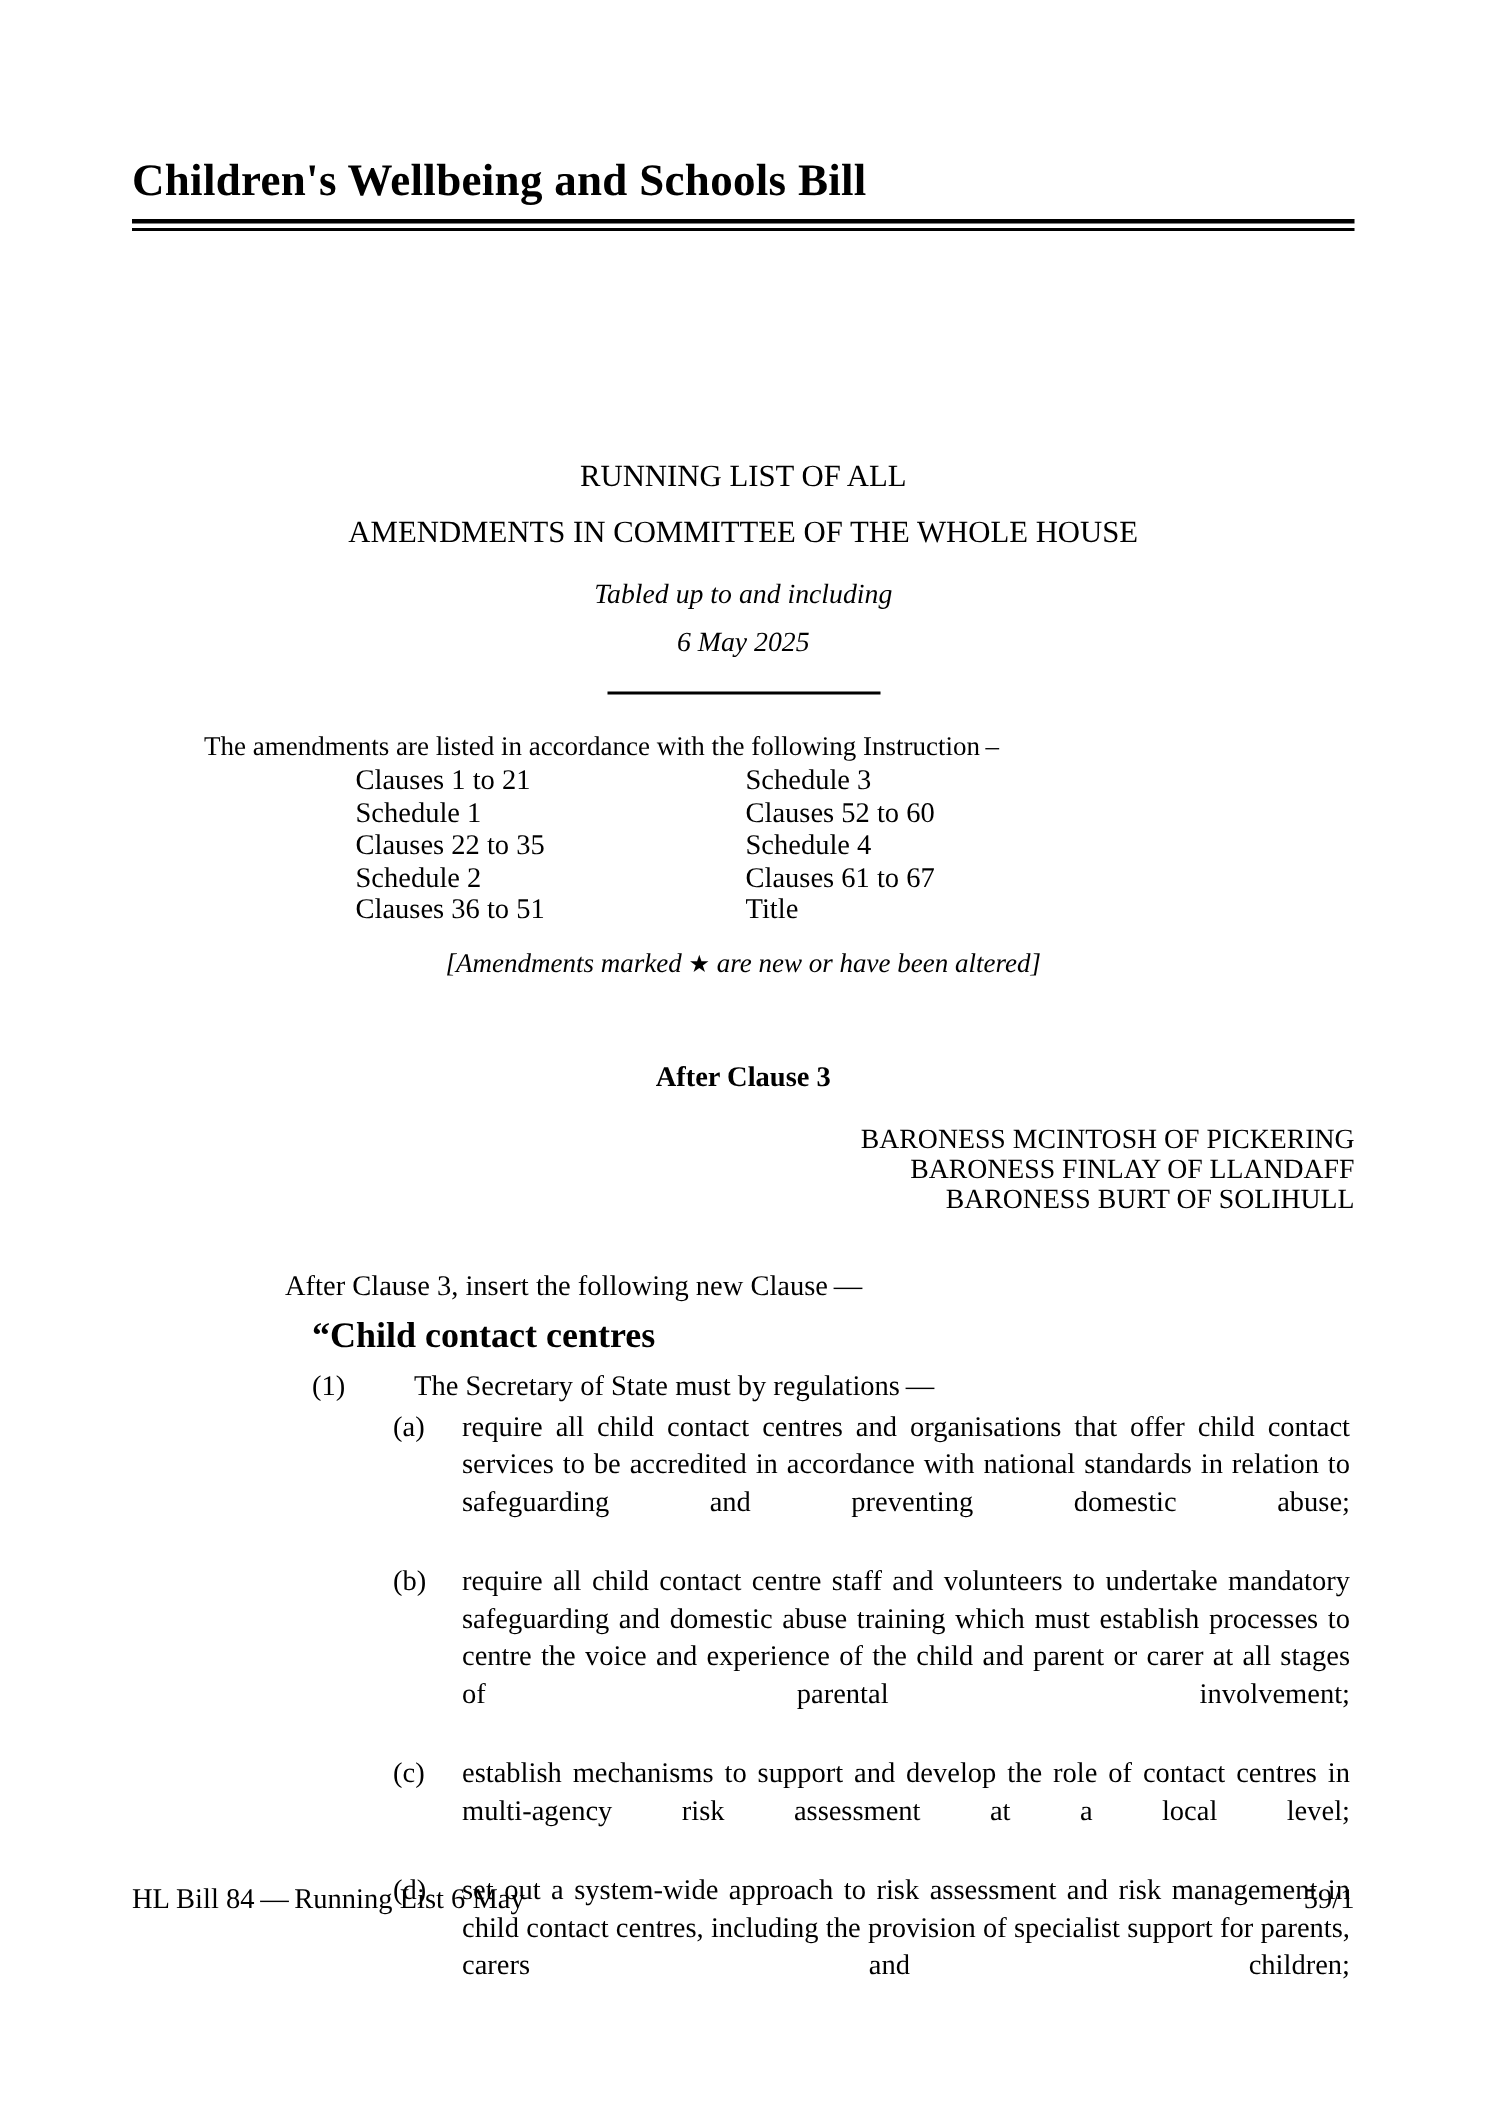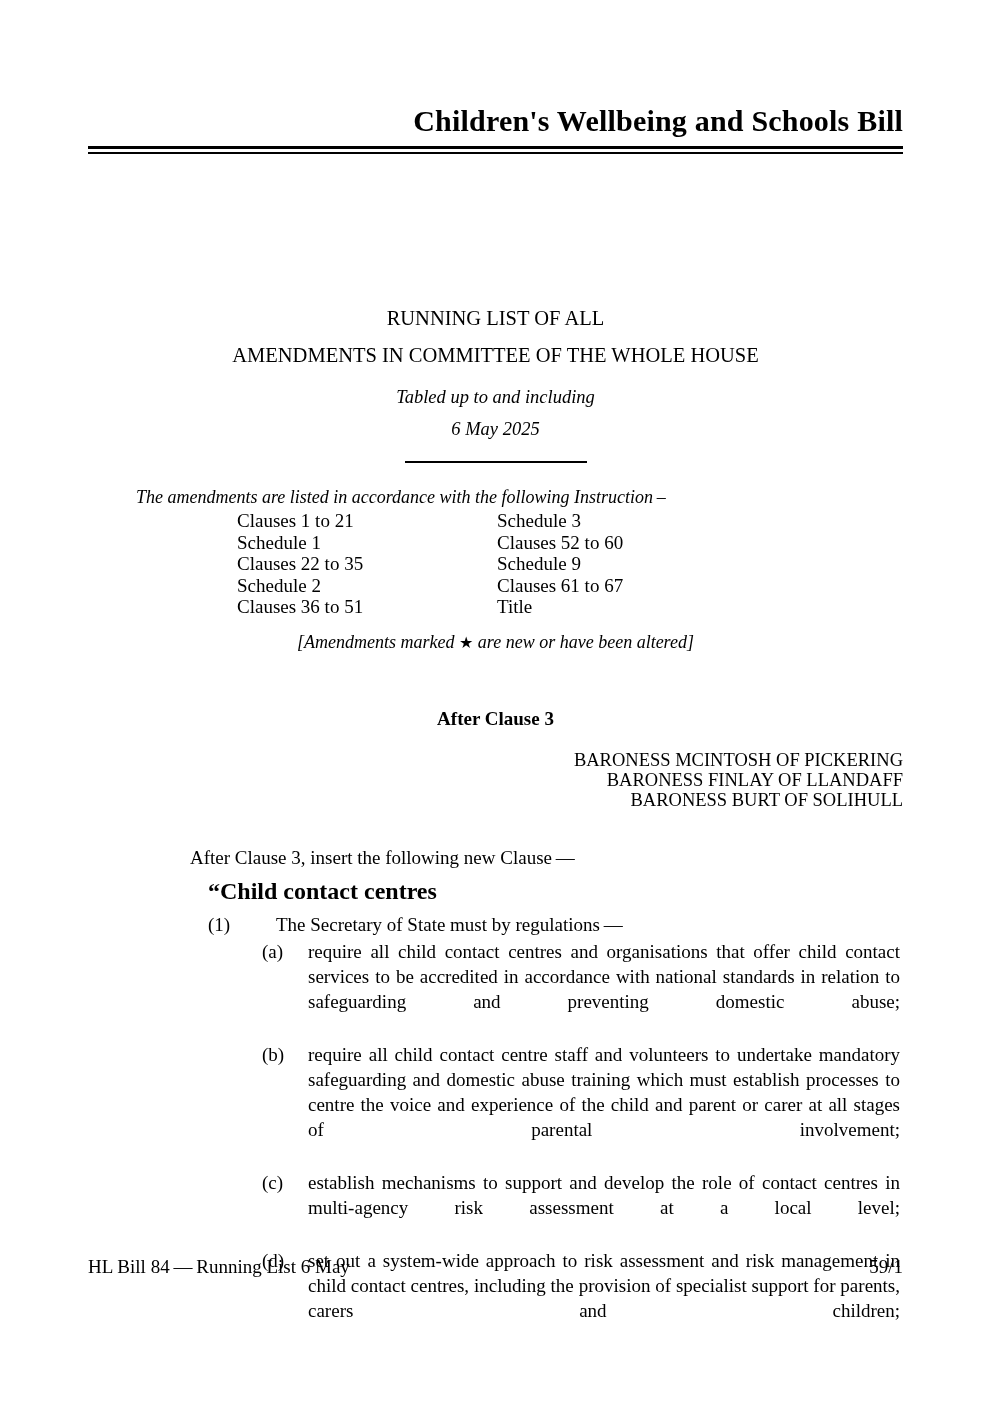--- a/index.html
+++ b/index.html
@@ -21,21 +21,21 @@
     overflow: hidden;
     box-sizing: border-box;
   }
 
   
   .doc-title {
     position: absolute;
     left: 88px;
     top: 104px;
     width: 815px;
-    text-align: right;
+    text-align: left;
     font-size: 30px;
     font-weight: bold;
     letter-spacing: 0.2px;
     line-height: 1.15;
   }
   .rule-thick {
     position: absolute;
     left: 88px;
     top: 146px;
     width: 815px;
@@ -83,21 +83,20 @@
     height: 1.7px;
     background: #000000;
   }
 
   
   .instruction {
     position: absolute;
     left: 136px;
     top: 486px;
     width: 760px;
-    font-style: italic;
     font-size: 18px;
     line-height: 1.25;
   }
 
   .clause-table {
     position: absolute;
     left: 237px;
     top: 510px;
     width: 520px;
     border-collapse: collapse;
@@ -260,21 +259,21 @@
       <tr>
         <td class="col-a">Clauses 1 to 21</td>
         <td class="col-b">Schedule 3</td>
       </tr>
       <tr>
         <td class="col-a">Schedule 1</td>
         <td class="col-b">Clauses 52 to 60</td>
       </tr>
       <tr>
         <td class="col-a">Clauses 22 to 35</td>
-        <td class="col-b">Schedule 9</td>
+        <td class="col-b">Schedule 4</td>
       </tr>
       <tr>
         <td class="col-a">Schedule 2</td>
         <td class="col-b">Clauses 61 to 67</td>
       </tr>
       <tr>
         <td class="col-a">Clauses 36 to 51</td>
         <td class="col-b">Title</td>
       </tr>
     </tbody>

